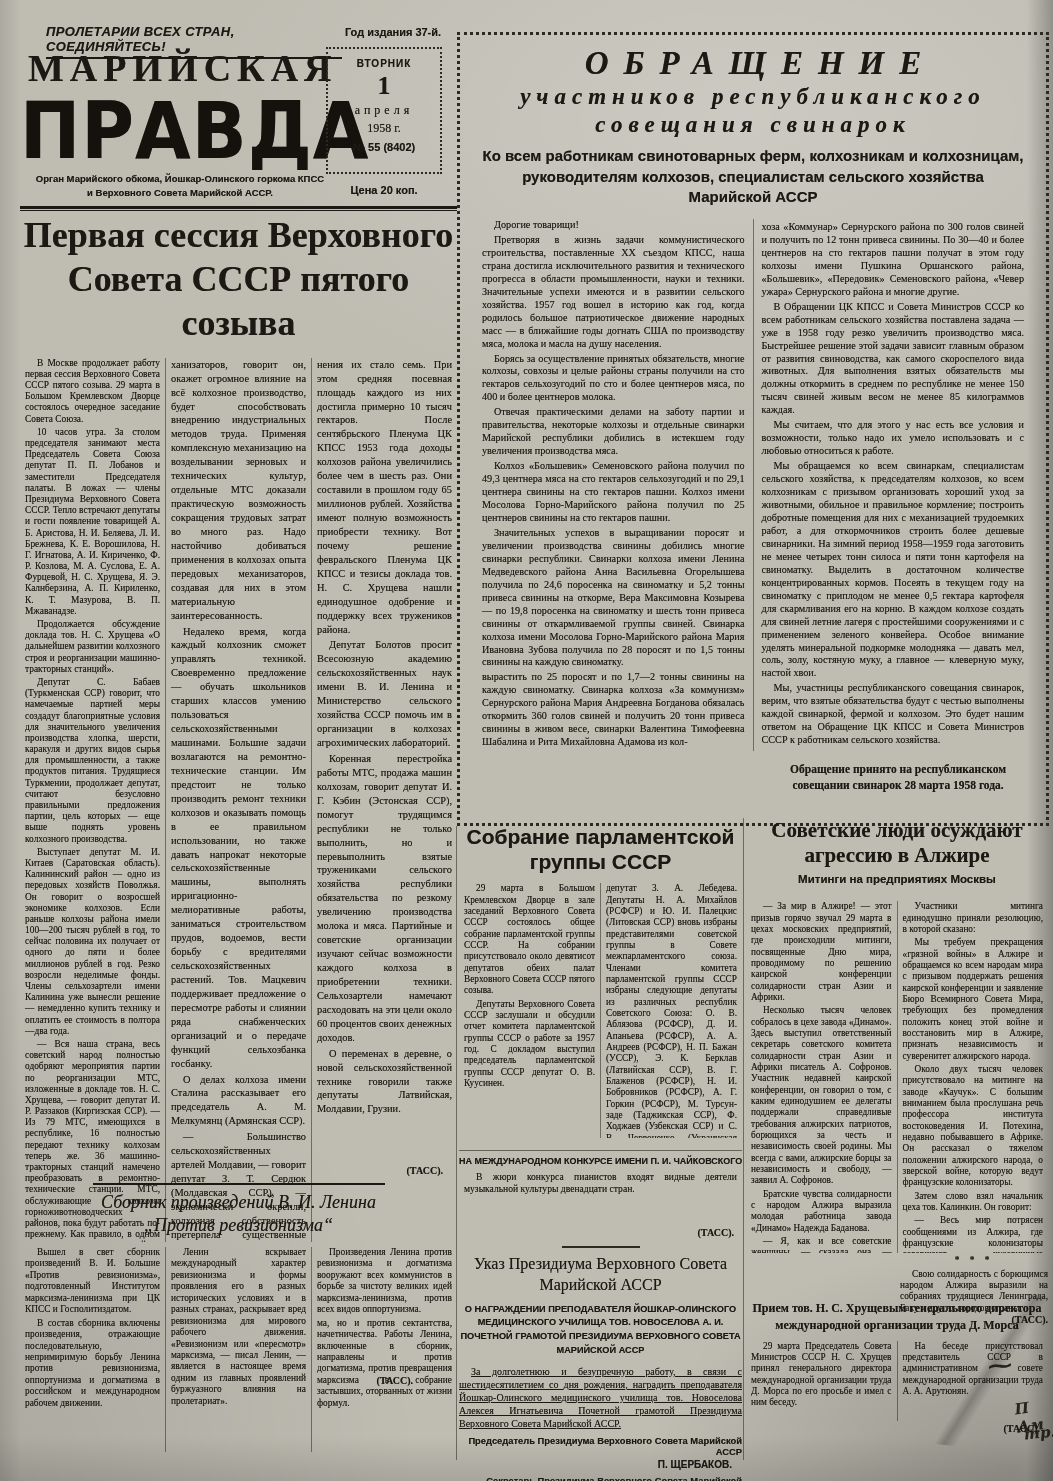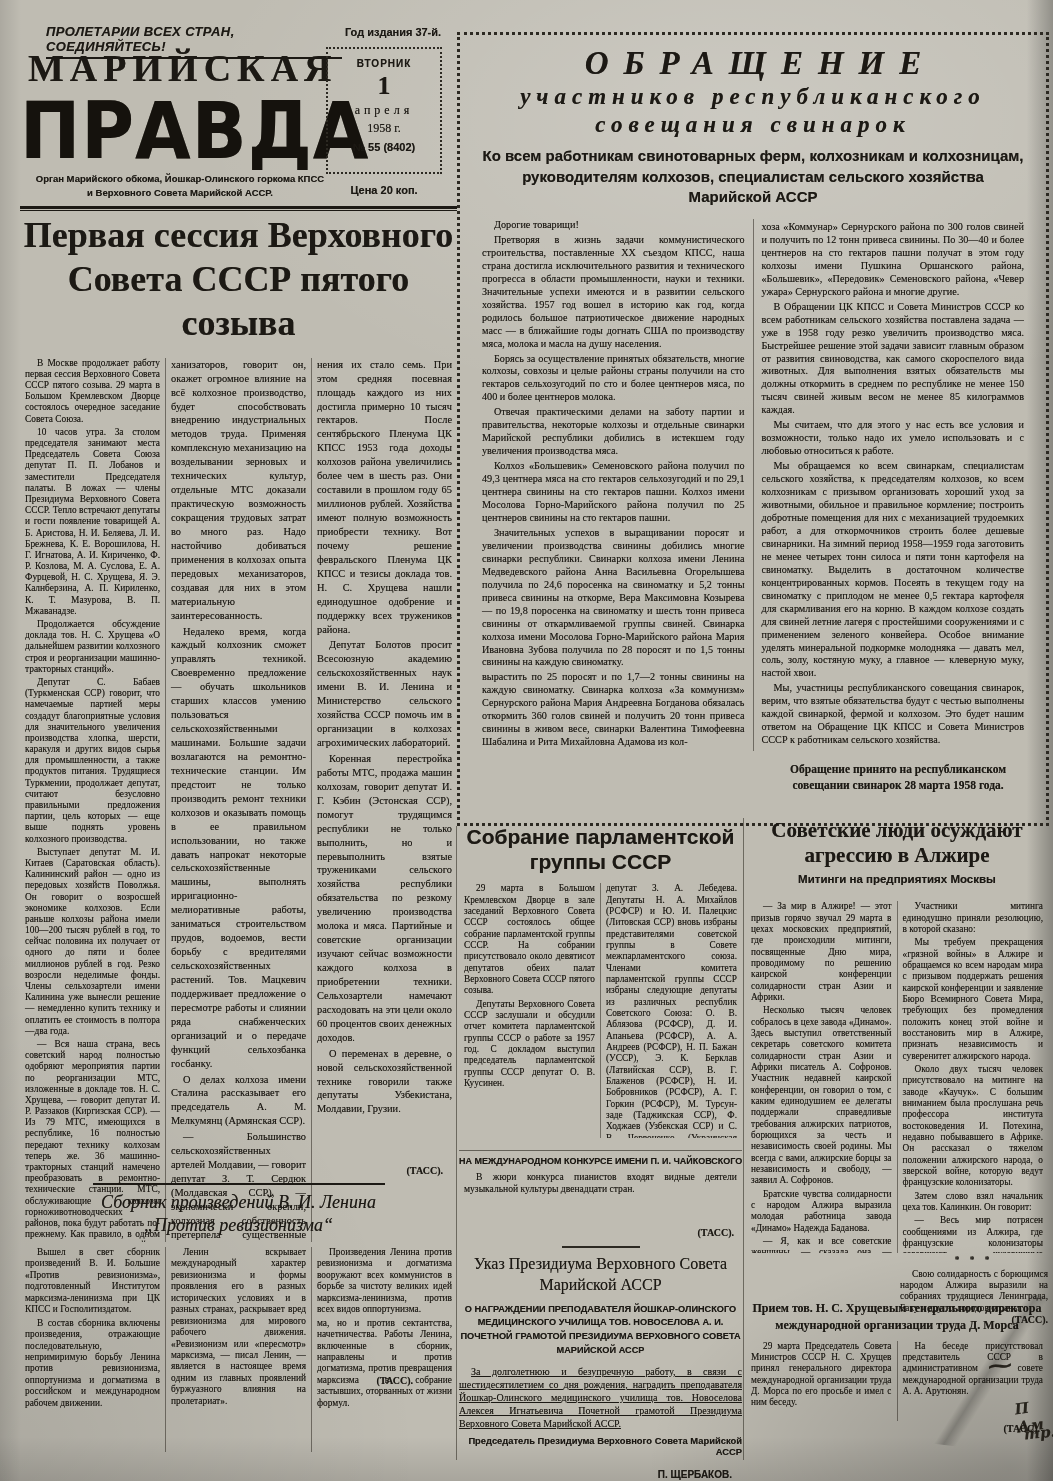--- a/index.html
+++ b/index.html
@@ -78,21 +78,21 @@
   .tch-tass { position: absolute; right: 8px; bottom: 2px; }
 
   .mid-rule2 { left: 562px; top: 1246px; width: 78px; border-top: 2px solid #2c2922; }
 
   
   .decree { left: 459px; top: 1254px; width: 283px; height: 206px; }
   .decree-heading { text-align: center; font: 16px "Liberation Serif", serif; line-height: 1.3; }
   .decree-subject { text-align: center; font: bold 9.2px "Liberation Sans", sans-serif; line-height: 1.5; margin-top: 7px; }
   .decree-body { font-size: 10px; line-height: 1.3; text-align: justify; text-indent: 12px; margin-top: 7px; text-decoration: underline; }
   .sig-role { text-align: right; font: bold 9.4px "Liberation Sans", sans-serif; margin-top: 5px; }
-  .sig-name { text-align: right; font: bold 10px "Liberation Sans", sans-serif; padding-right: 10px; margin-top: 12px; }
+  .sig-name { text-align: right; font: bold 10px "Liberation Sans", sans-serif; padding-right: 10px; margin-top: 2px; }
 
   
   .algeria { left: 746px; top: 818px; width: 302px; height: 478px; }
   .alg-title { text-align: center; font-weight: bold; font-size: 21px; line-height: 1.2; }
   .alg-sub { text-align: center; font: bold 11.5px "Liberation Sans", sans-serif; margin-top: 5px; }
   .alg-cols { margin-top: 16px; height: 352px; font-size: 9.3px; line-height: 1.22; }
   .alg-tail { width: 49%; margin-left: auto; font-size: 9.3px; line-height: 1.22; }
   .alg-stars { text-align: center; font-weight: bold; letter-spacing: 4px; margin: 2px 0; }
   .alg-tail p { text-align: justify; text-indent: 12px; }
 
@@ -157,21 +157,21 @@
       <div class="col loose">
           <p class="para" style="text-indent: 0px;">ханизаторов, говорит он, окажет огромное влияние на всё колхозное производство, будет способствовать внедрению индустриальных методов труда. Применяя комплексную механизацию на возделывании зерновых и технических культур, отдельные МТС доказали практическую возможность сокращения трудовых затрат во много раз. Надо настойчиво добиваться применения в колхозах опыта передовых механизаторов, создавая для них в этом материальную заинтересованность.</p>
           <p class="para">Недалеко время, когда каждый колхозник сможет управлять техникой. Своевременно предложение — обучать школьников старших классов умению пользоваться сельскохозяйственными машинами. Большие задачи возлагаются на ремонтно-технические станции. Им предстоит не только производить ремонт техники колхозов и оказывать помощь в ее правильном использовании, но также давать напрокат некоторые сельскохозяйственные машины, выполнять ирригационно-мелиоративные работы, заниматься строительством прудов, водоемов, вести борьбу с вредителями сельскохозяйственных растений. Тов. Мацкевич поддерживает предложение о пересмотре работы и слиянии ряда снабженческих организаций и о передаче функций сельхозбанка госбанку.</p>
           <p class="para">О делах колхоза имени Сталина рассказывает его председатель А. М. Мелкумянц (Армянская ССР).</p>
           <p class="para">— Большинство сельскохозяйственных артелей Молдавии, — говорит депутат З. Т. Сердюк (Молдавская ССР), — экономически окрепли, колхозная собственность претерпела существенные изменения.</p>
         </div>
       <div class="col loose">
           <p class="para" style="text-indent: 0px;">нения их стало семь. При этом средняя посевная площадь каждого из них достигла примерно 10 тысяч гектаров. После сентябрьского Пленума ЦК КПСС 1953 года доходы колхозов района увеличились более чем в шесть раз. Они составили в прошлом году 65 миллионов рублей. Хозяйства имеют полную возможность приобрести технику. Вот почему решение февральского Пленума ЦК КПСС и тезисы доклада тов. Н. С. Хрущева нашли единодушное одобрение и поддержку всех тружеников района.</p>
           <p class="para">Депутат Болотов просит Всесоюзную академию сельскохозяйственных наук имени В. И. Ленина и Министерство сельского хозяйства СССР помочь им в организации в колхозах агрохимических лабораторий.</p>
           <p class="para">Коренная перестройка работы МТС, продажа машин колхозам, говорит депутат И. Г. Кэбин (Эстонская ССР), помогут трудящимся республики не только выполнить, но и перевыполнить взятые тружениками сельского хозяйства республики обязательства по резкому увеличению производства молока и мяса. Партийные и советские организации изучают сейчас возможности каждого колхоза в приобретении техники. Сельхозартели намечают расходовать на эти цели около 60 процентов своих денежных доходов.</p>
-          <p class="para">О переменах в деревне, о новой сельскохозяйственной технике говорили также депутаты Узбекистана, Молдавии, Грузии.</p>
+          <p class="para">О переменах в деревне, о новой сельскохозяйственной технике говорили также депутаты Латвийская, Молдавии, Грузии.</p>
         </div>
     </div>
     <div class="tass session-tass">(ТАСС).</div>
   </section>
 
   <section class="abs appeal">
     <h1 class="appeal-title">ОБРАЩЕНИЕ</h1>
     <div class="appeal-sub">участников республиканского</div>
     <div class="appeal-sub">совещания свинарок</div>
     <div class="appeal-lead pre">Ко всем работникам свинотоварных ферм, колхозникам и колхозницам,

